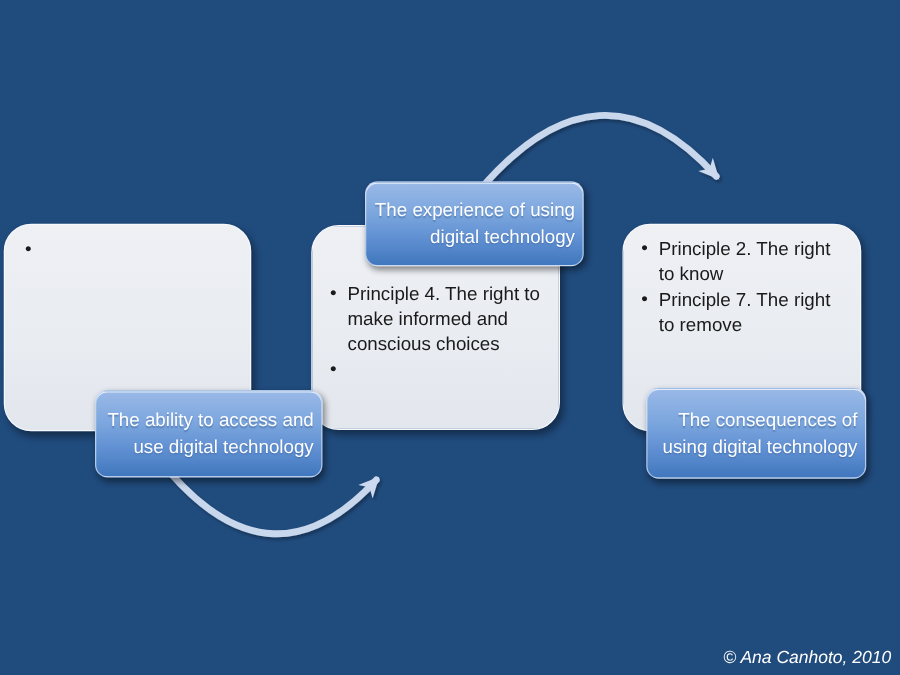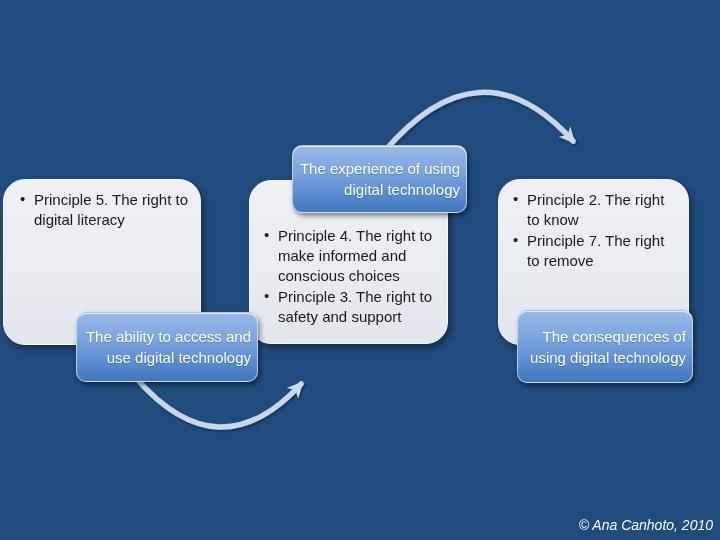--- a/index.html
+++ b/index.html
@@ -106,35 +106,33 @@
       </filter>
     </defs>
     <path class="arrow-path" d="M573,141 Q480,38 383,153" filter="url(#soft)" marker-start="url(#ah)"></path>
     <path class="arrow-path" d="M136,378 Q219,473 301,384" filter="url(#soft)" marker-end="url(#ah)"></path>
   </svg>
 
   <div class="panel panel-left">
     <ul class="bullets">
       <li>
         <span class="dot">•</span>
-        <span>Principle 5. The right to digital literacy</span>
       </li>
     </ul>
   </div>
   <div class="callout callout-left">The ability to access and use digital technology</div>
 
   <div class="panel panel-middle">
     <ul class="bullets">
       <li>
         <span class="dot">•</span>
         <span>Principle 4. The right to make informed and conscious choices</span>
       </li>
       <li>
         <span class="dot">•</span>
-        <span>Principle 3. The right to safety and support</span>
       </li>
     </ul>
   </div>
   <div class="callout callout-middle">The experience of using digital technology</div>
 
   <div class="panel panel-right">
     <ul class="bullets">
       <li>
         <span class="dot">•</span>
         <span>Principle 2. The right to know</span>

